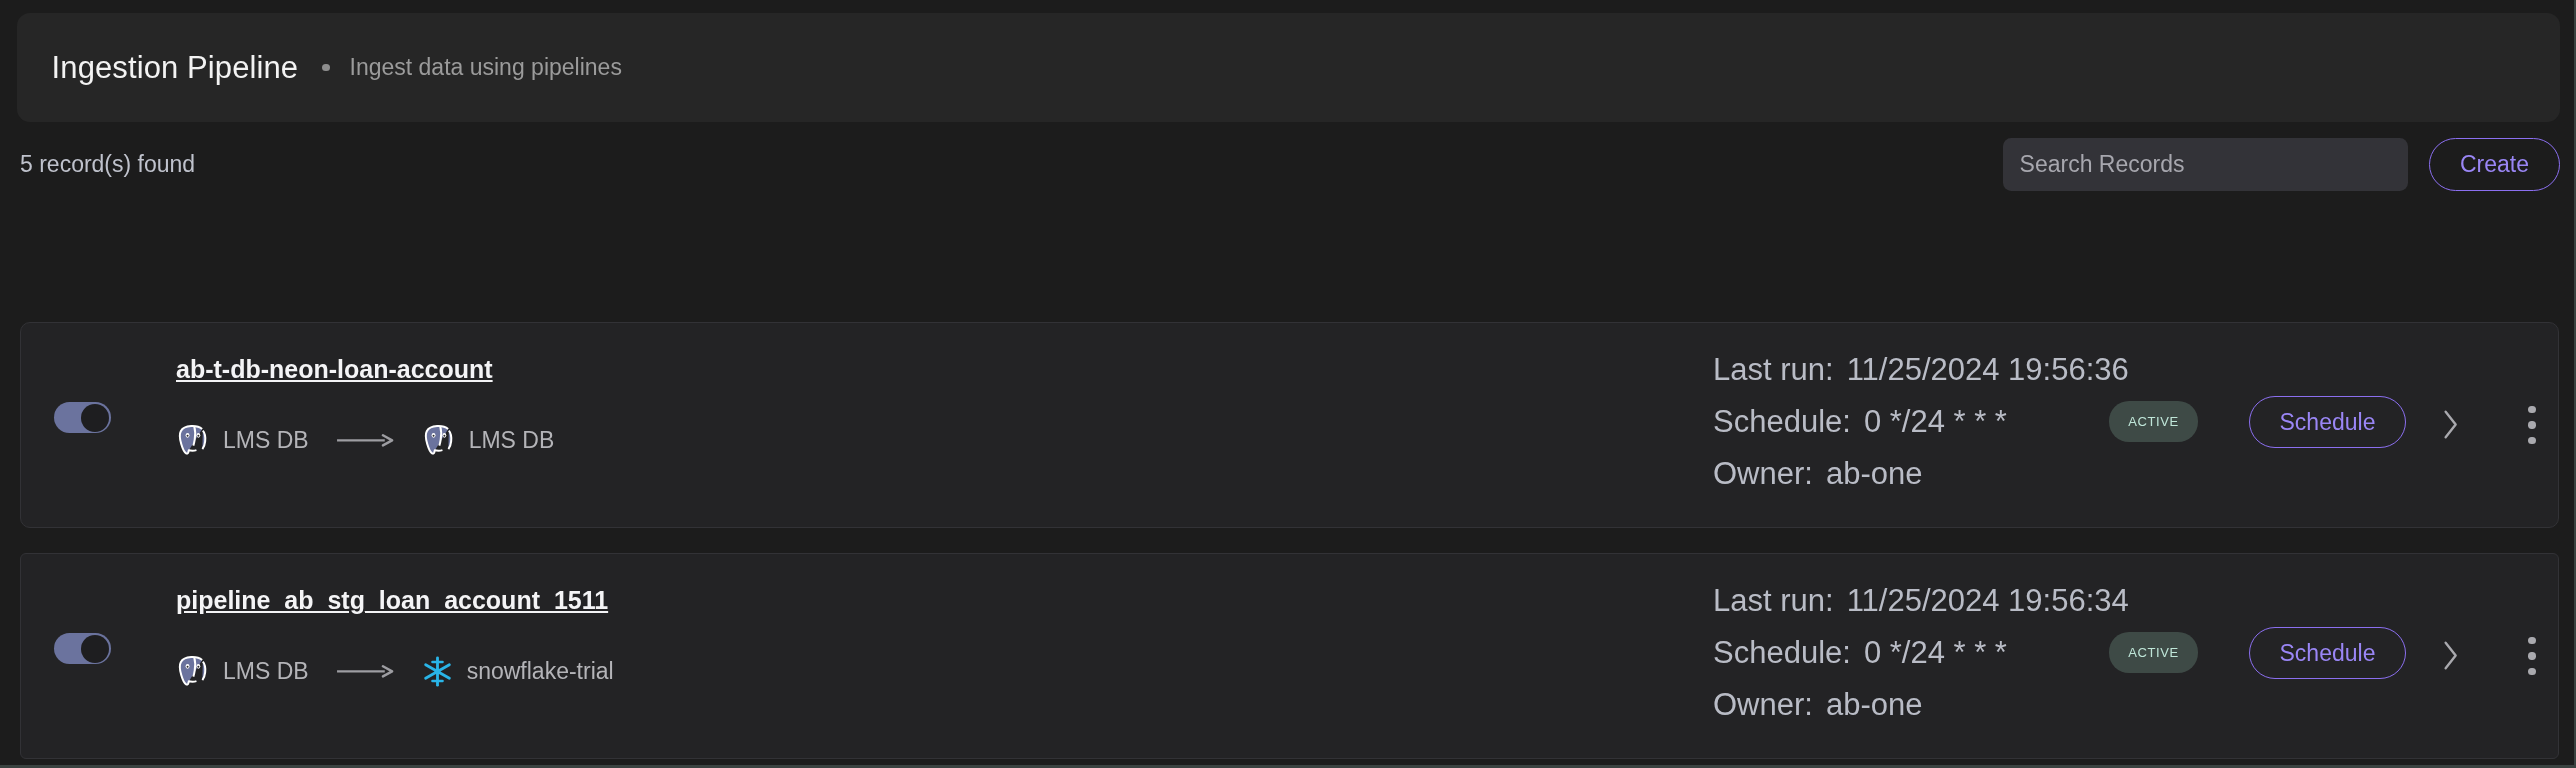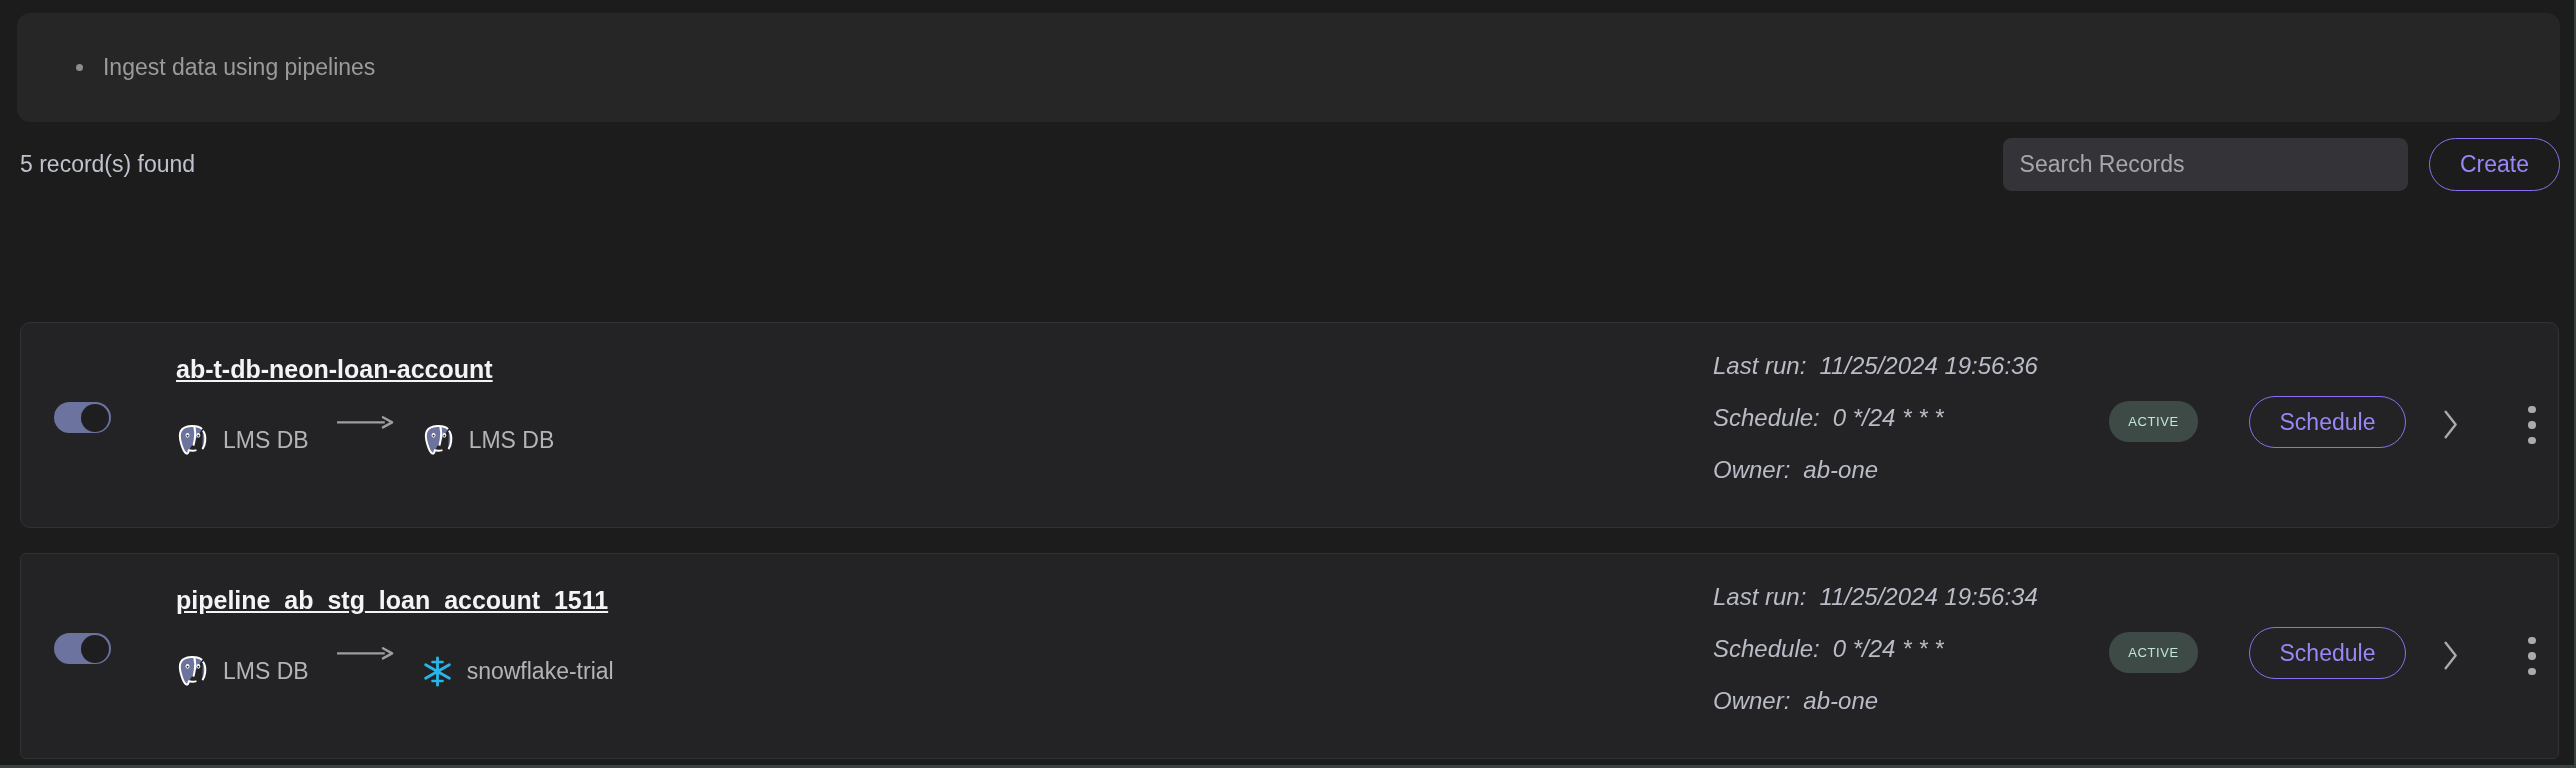--- a/index.html
+++ b/index.html
@@ -192,43 +192,43 @@
     color: #f4f4f6;
     white-space: nowrap;
     text-decoration: underline;
   }
 
   .flow {
     position: absolute;
     left: 155px;
     top: 92px;
     display: flex;
+    align-items: center;
     height: 50px;
   }
   .conn { display: flex; align-items: center; gap: 14px; }
   .conn-label {
     font-size: 23px;
     color: #b4b4b8;
     white-space: nowrap;
   }
   .flow-arrow { margin: 0 28px; display: block; }
 
   
   .meta {
     position: absolute;
     left: 1692px;
     top: 28.6px;
   }
   .meta-row {
     display: flex;
     align-items: baseline;
     height: 52px;
-    font-size: 24px;
-    white-space: nowrap;
-    font-style: italic;
+    font-size: 31px;
+    white-space: nowrap;
   }
   .meta-key { color: #b9bcc6; margin-right: 13px; }
   .meta-val { color: #b9bcc6; }
 
   .badge {
     position: absolute;
     left: 2088px;
     top: 78px;
     height: 41px;
     padding: 0 19.3px;
@@ -300,20 +300,21 @@
     width: 2576px; height: 2.8px;
     background: #3a4240;
   }
 </style>
 </head>
 <body>
 
 <div class="page">
 
   <div class="header-panel">
+    <div class="page-title">Ingestion Pipeline</div>
     <div class="title-dot"></div>
     <div class="page-subtitle">Ingest data using pipelines</div>
   </div>
 
   <div class="toolbar">
     <div class="record-count">5 record(s) found</div>
     <input class="search-box" type="text" placeholder="Search Records" style="">
     <button class="create-btn">Create</button>
   </div>
 

